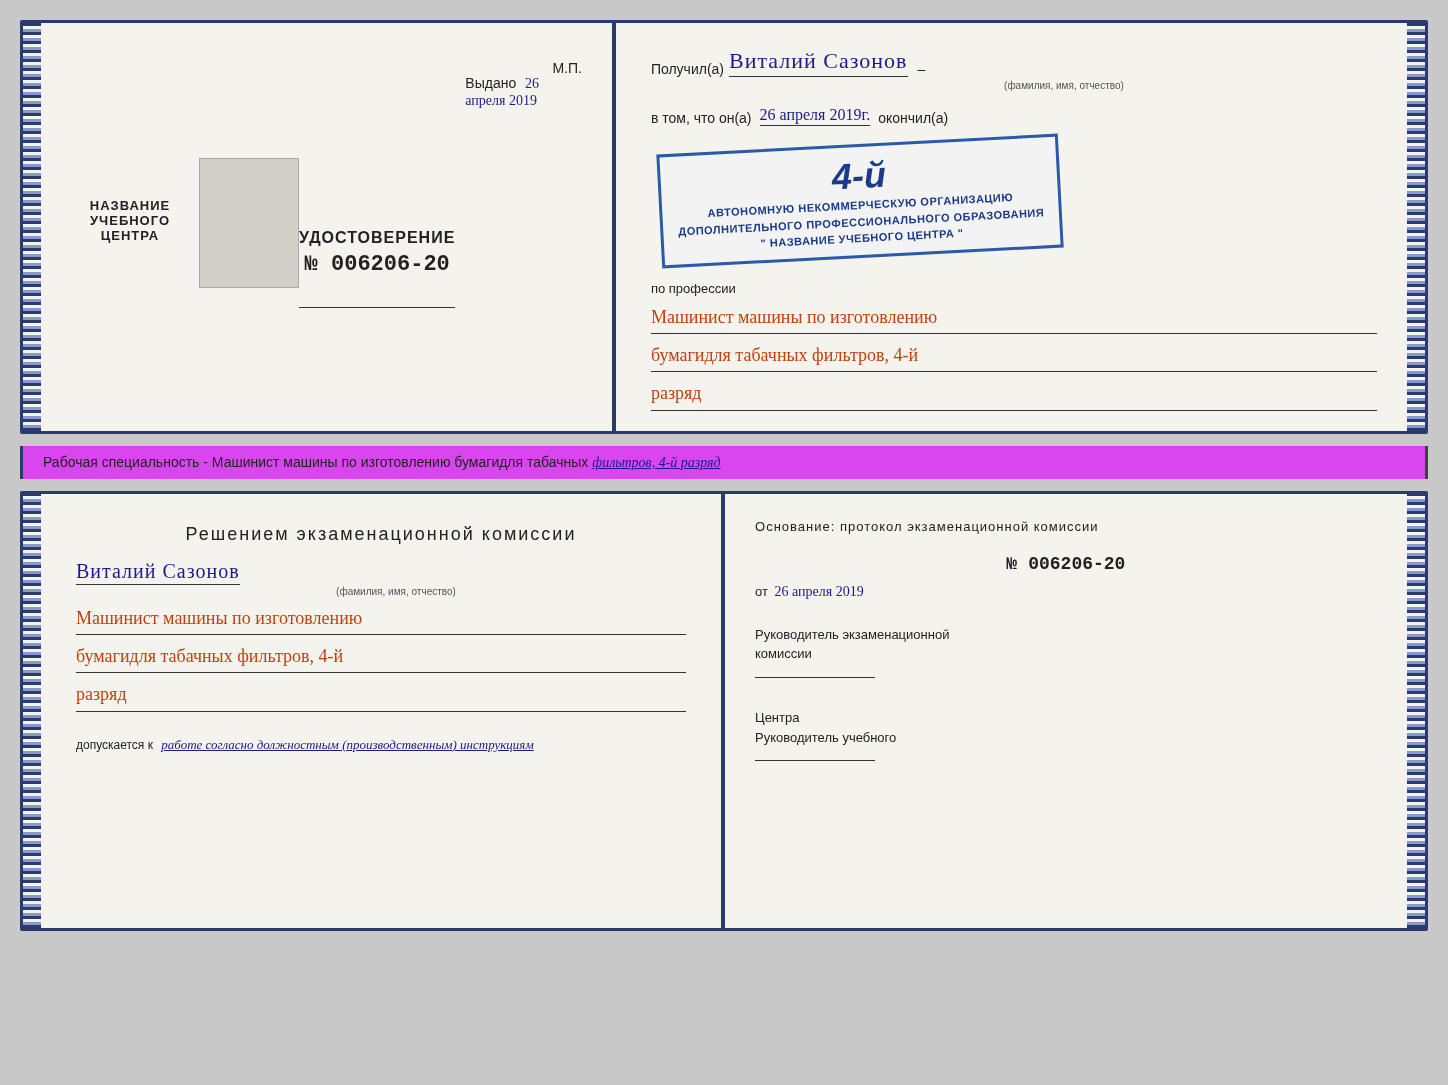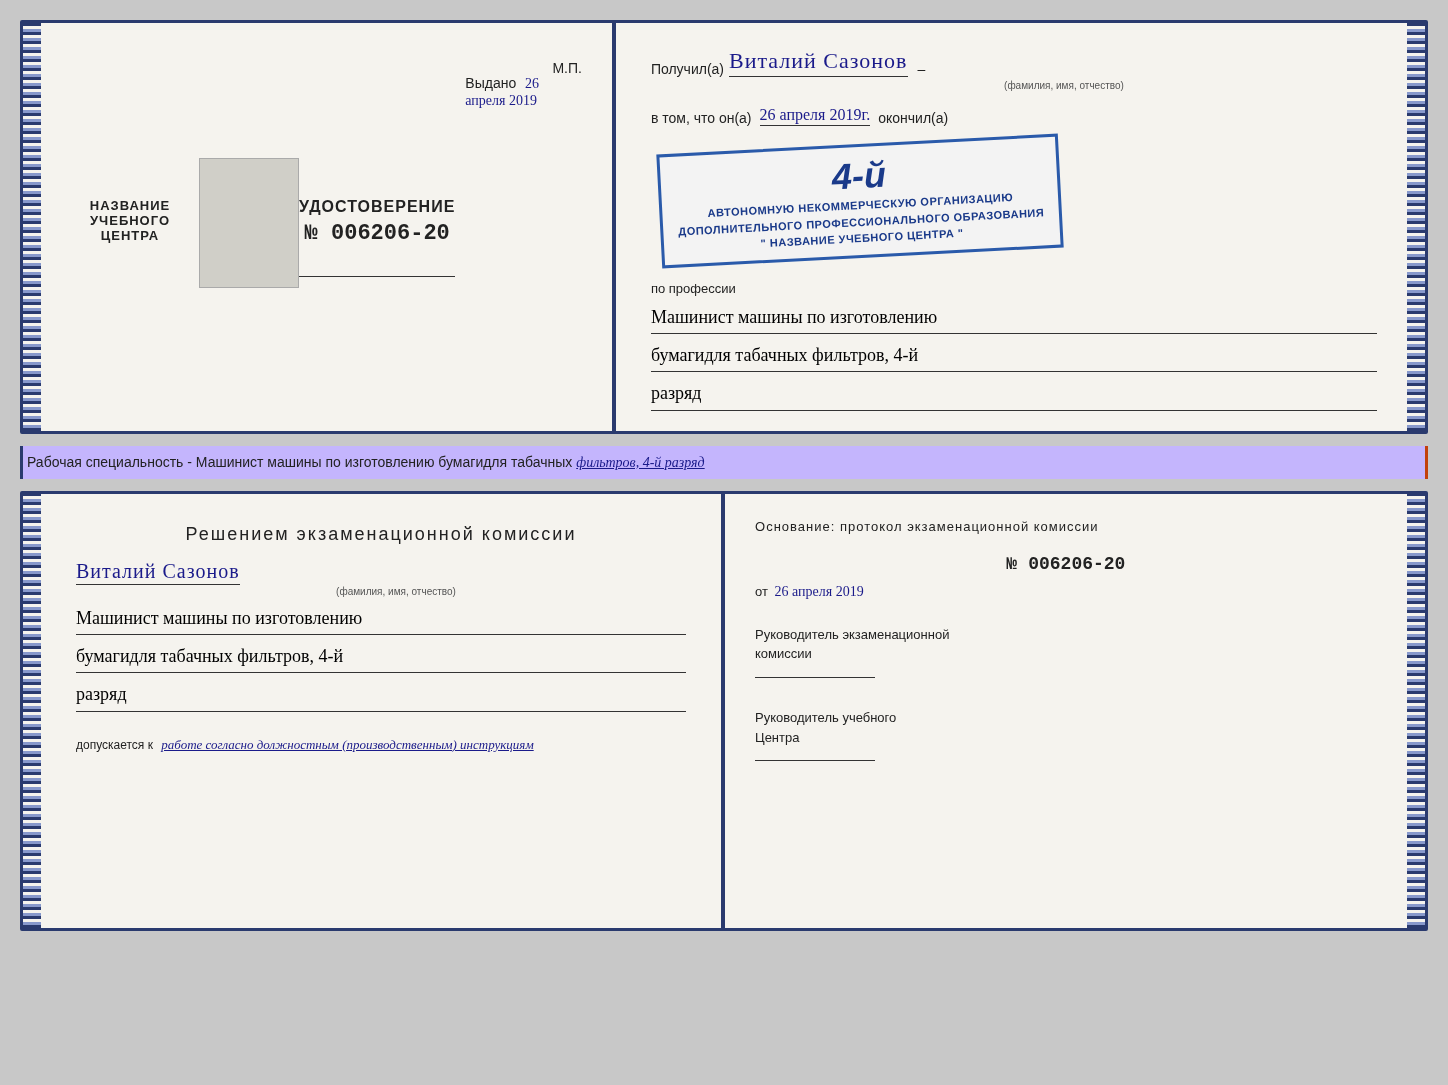--- a/index.html
+++ b/index.html
@@ -174,42 +174,42 @@
 
     .po-professii {
       font-size: 13px;
       color: #222;
       margin-top: 15px;
     }
 
     .handwritten-profession {
       font-family: 'Segoe Script', 'Brush Script MT', cursive;
       font-size: 18px;
-      color: #000000;
+      color: #c2410c;
       border-bottom: 1px solid #333;
       display: block;
       margin-top: 5px;
       line-height: 1.8;
     }
 
     
     .dash-sep {
       font-size: 14px;
       color: #222;
       margin-left: 5px;
     }
 
     
     .middle-text {
-      background: #c4b5fd;
-      padding: 8px 4px;
+      background: #d946ef;
+      padding: 8px 20px;
       font-size: 14px;
       color: #222;
       border-left: 3px solid #2a3a6e;
-      border-right: 3px solid #c2410c;
+      border-right: 3px solid #404040;
     }
 
     
     .booklet-bottom {
       display: flex;
       width: 100%;
       background: #f5f3ee;
       border: 3px solid #2a3a6e;
       border-radius: 2px;
       min-height: 440px;
@@ -339,21 +339,21 @@
 
 <div class="page-wrapper">
 
   <div class="booklet-top">
     <div class="hatch-left"></div>
     <div class="main-content">
 
       <div class="booklet-left">
         <div class="center-title">НАЗВАНИЕ УЧЕБНОГО ЦЕНТРА</div>
 
-        <div style="display:flex; width:100%; align-items:flex-start; margin-top:10px;">
+        <div style="display:flex; width:100%; align-items:flex-end; margin-top:10px;">
           <div class="photo-placeholder"></div>
           <div style="flex:1; display:flex; flex-direction:column; align-items:center; margin-top:30px;">
             <div class="udostoverenie-title">УДОСТОВЕРЕНИЕ</div>
             <div class="udostoverenie-num">№ 006206-20</div>
             <div style="border-bottom: 1px solid #333; width:100%; margin-top:30px;"></div>
           </div>
         </div>
 
         <div class="vydano-line">
           <span>Выдано</span>
@@ -435,22 +435,22 @@
           <span style="font-family:'Segoe Script','Brush Script MT',cursive; font-size:14px; color:#1a1a8a; margin-left:3px;">26 апреля 2019</span>
         </div>
 
         <div class="predsedatel-text">
           <div>Руководитель экзаменационной</div>
           <div>комиссии</div>
           <div class="signature-line"></div>
         </div>
 
         <div class="rukovoditel-text">
+          <div>Центра</div>
           <div>Руководитель учебного</div>
-          <div>Центра</div>
           <div class="signature-line"></div>
         </div>
       </div>
     </div>
     <div class="hatch-right"></div>
   </div>
 
 </div>
 
 </body></html>

